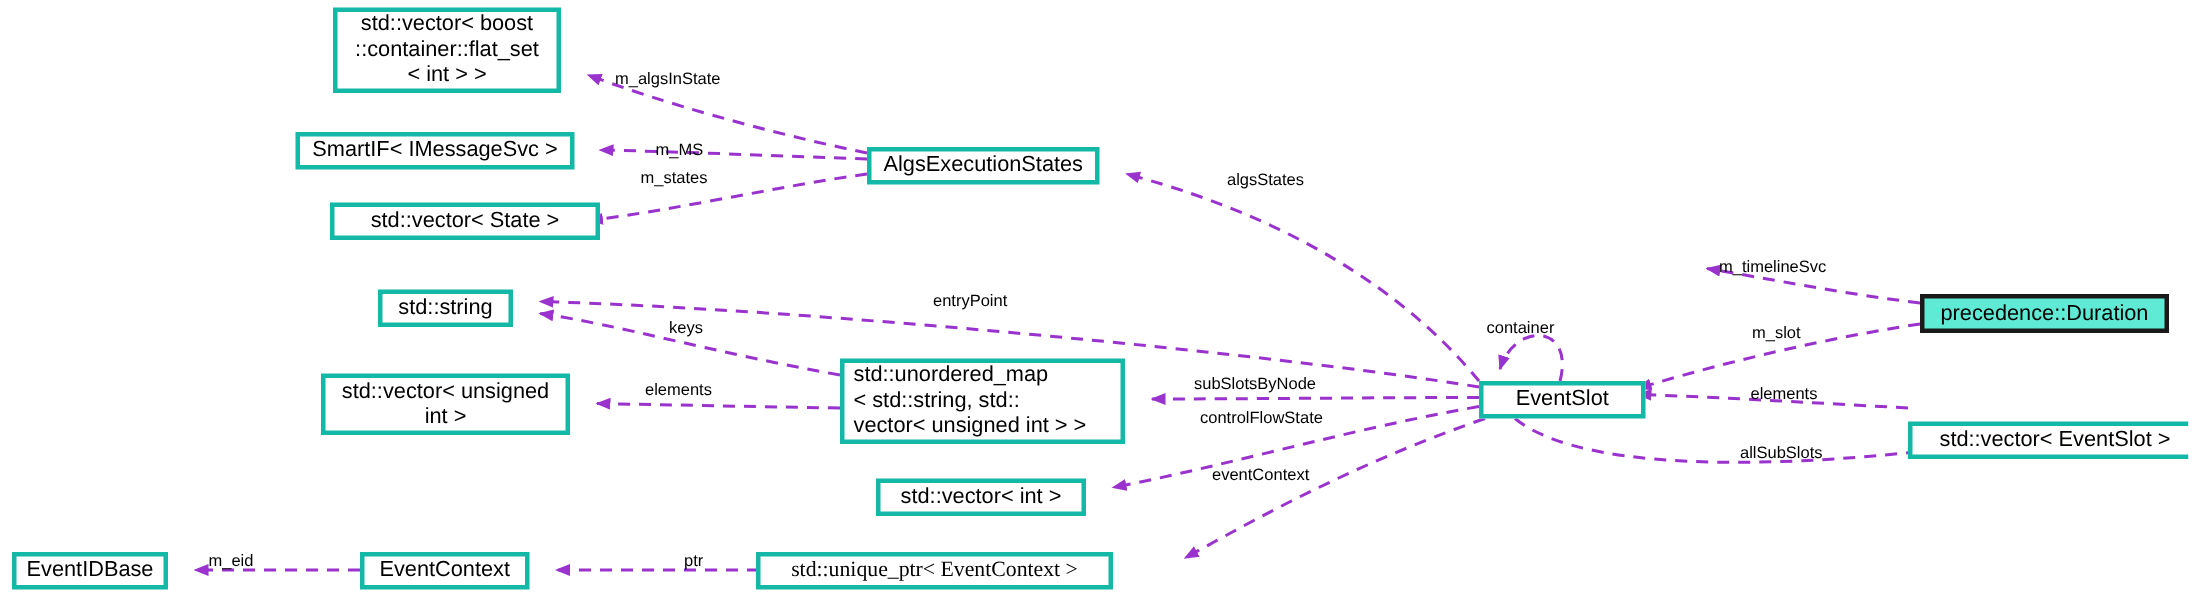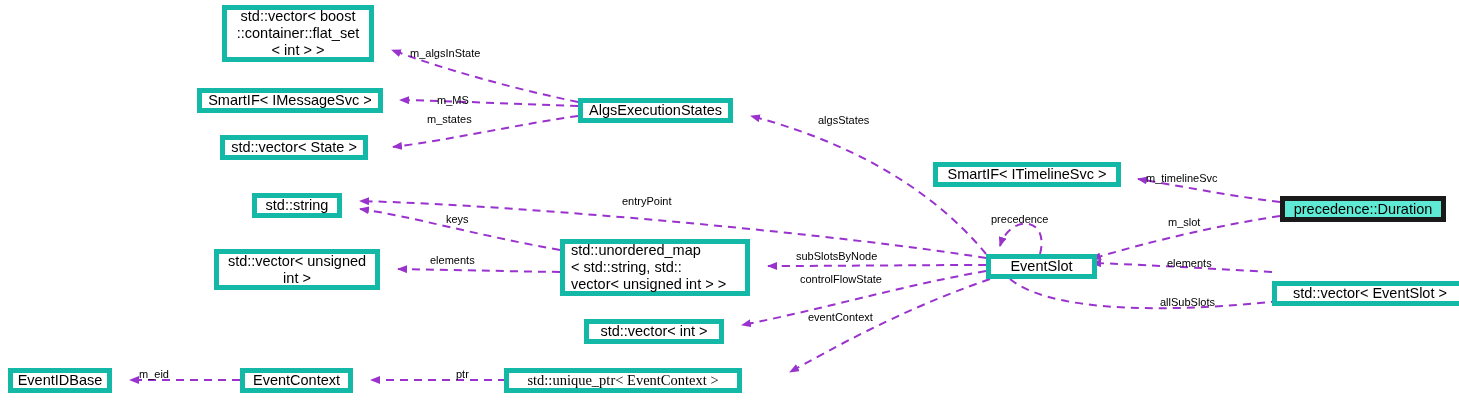--- a/index.html
+++ b/index.html
@@ -22,21 +22,21 @@
     position: absolute;
     left: 0;
     top: 0;
     width: 1459px;
     height: 401px;
     pointer-events: none;
   }
   .node {
     position: absolute;
     box-sizing: border-box;
-    border: 5px solid #14b8a6;
+    border: 3px solid #14b8a6;
     background: #ffffff;
     color: #000000;
     font-size: 14.5px;
     line-height: 17px;
     text-align: center;
     white-space: pre;
     display: flex;
     align-items: center;
     justify-content: center;
     z-index: 5;
@@ -123,31 +123,28 @@
   <div class="node" style="left:222px;top:5px;width:152px;height:57px;">
     <span class="node-label">std::vector&lt; boost
 ::container::flat_set
 &lt; int &gt; &gt;</span>
   </div>
 
   <div class="node" style="left:197px;top:88px;width:186px;height:25px;">
     <span class="node-label">SmartIF&lt; IMessageSvc &gt;</span>
   </div>
 
-  <div class="node" style="left:220px;top:135px;width:148px;height:25px;">
+  <div class="node" style="left:220px;top:135px;width:180px;height:25px;">
     <span class="node-label">std::vector&lt; State &gt;</span>
   </div>
 
   <div class="node" style="left:578px;top:98px;width:155px;height:25px;">
     <span class="node-label">AlgsExecutionStates</span>
   </div>
 
-  <div class="node" style="left:933px;top:162px;width:188px;height:25px;">
-    <span class="node-label">SmartIF&lt; ITimelineSvc &gt;</span>
-  </div>
 
   <div class="node highlight" style="left:1280px;top:196px;width:166px;height:26px;">
     <span class="node-label">precedence::Duration</span>
   </div>
 
   <div class="node" style="left:252px;top:193px;width:90px;height:25px;">
     <span class="node-label">std::string</span>
   </div>
 
   <div class="node" style="left:214px;top:249px;width:166px;height:41px;">
@@ -189,20 +186,20 @@
   <div class="edge-label" style="left:437px;top:92px;">m_MS</div>
   <div class="edge-label" style="left:427px;top:111px;">m_states</div>
   <div class="edge-label" style="left:818px;top:112px;">algsStates</div>
   <div class="edge-label" style="left:1146px;top:170px;">m_timelineSvc</div>
   <div class="edge-label" style="left:1168px;top:214px;">m_slot</div>
   <div class="edge-label" style="left:622px;top:193px;">entryPoint</div>
   <div class="edge-label" style="left:446px;top:211px;">keys</div>
   <div class="edge-label" style="left:430px;top:252px;">elements</div>
   <div class="edge-label" style="left:796px;top:248px;">subSlotsByNode</div>
   <div class="edge-label" style="left:800px;top:271px;">controlFlowState</div>
-  <div class="edge-label" style="left:991px;top:211px;">precedence</div>
+  <div class="edge-label" style="left:991px;top:211px;">container</div>
   <div class="edge-label" style="left:1167px;top:255px;">elements</div>
   <div class="edge-label" style="left:1160px;top:294px;">allSubSlots</div>
   <div class="edge-label" style="left:808px;top:309px;">eventContext</div>
   <div class="edge-label" style="left:139px;top:366px;">m_eid</div>
   <div class="edge-label" style="left:456px;top:366px;">ptr</div>
 
 </div>
 
 </body></html>

